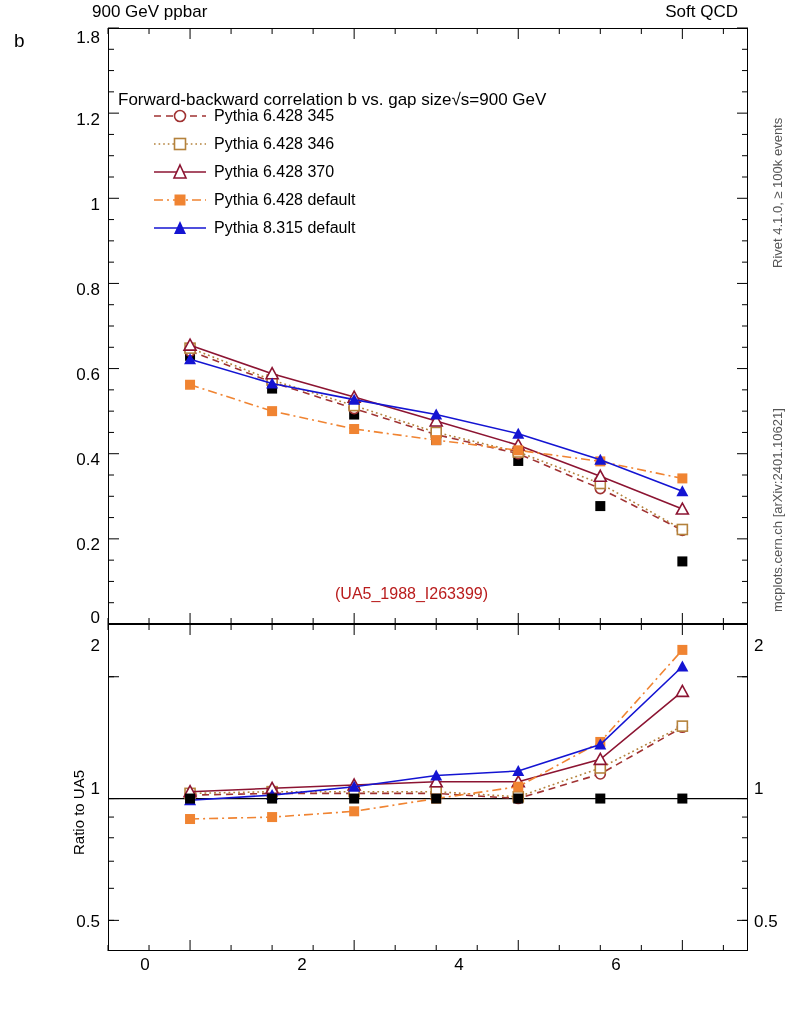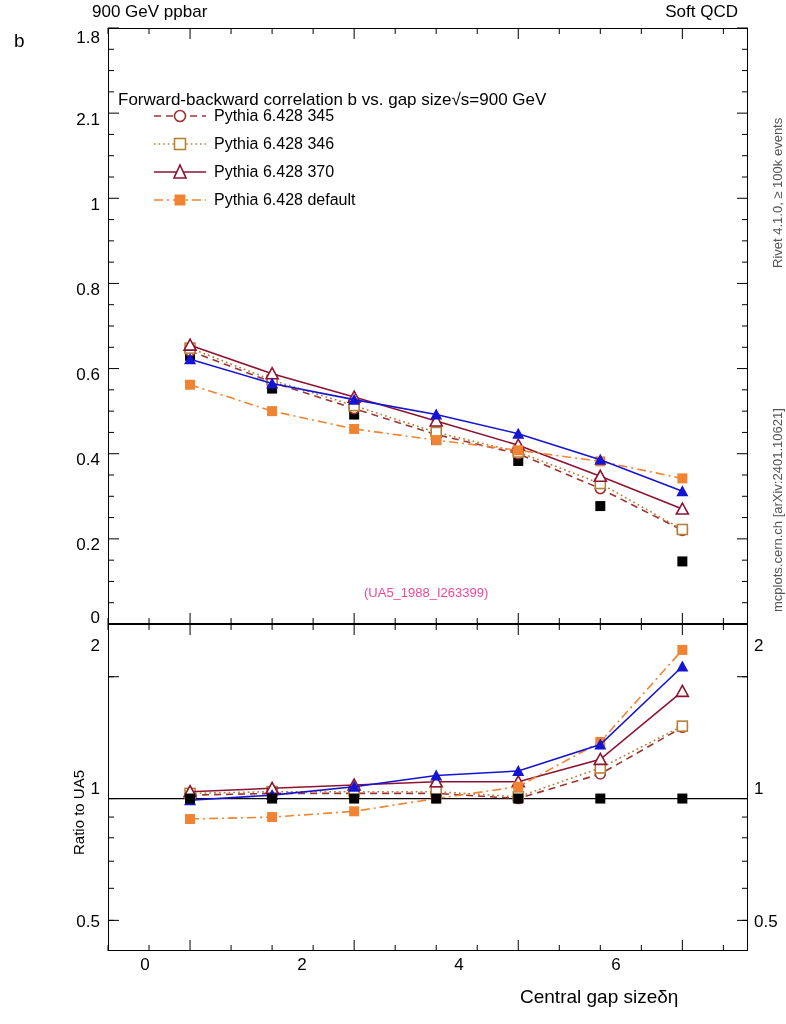--- a/index.html
+++ b/index.html
@@ -36,21 +36,21 @@
   
   .tick { position:absolute; font-size:17px; text-align:right; }
   .tick-r { position:absolute; font-size:17px; text-align:left; }
   .xtick { position:absolute; font-size:17px; text-align:center; width:30px; }
 
   
   .xtitle { position:absolute; left:520px; top:986px; font-size:19px; }
 
   
   .plot-title { position:absolute; left:118px; top:62px; font-size:17px; white-space:nowrap;margin-top:28px; }
-  .watermark { position:absolute; left:364px; top:585px; font-size:13px; color:#ec4899; }
+  .watermark { position:absolute; left:335px; top:585px; font-size:16px; color:#b91c1c; }
 
   
   .legend { position:absolute; left:152px; top:102px; width:260px; font-size:16px; }
   .legend-row { height:28px; display:flex; align-items:center; }
   .legend-key { width:56px; height:24px; position:relative; flex:0 0 56px; }
   .legend-label { padding-left:6px; white-space:nowrap; }
 
   svg { display:block; }
   .nosel { user-select:none; }
 </style>
@@ -65,21 +65,21 @@
   <div class="rot rot-events nosel">Rivet 4.1.0, ≥ 100k events</div>
   <div class="rot rot-arxiv nosel">mcplots.cern.ch [arXiv:2401.10621]</div>
 
   <div class="ylabel-b nosel">b</div>
 
   <div class="panel-main"></div>
 
   <div class="panel-ratio"></div>
 
   <div class="tick nosel" style="left:44px; top:28px;  width:56px;">1.8</div>
-  <div class="tick nosel" style="left:44px; top:110px; width:56px;">2.1</div>
+  <div class="tick nosel" style="left:44px; top:110px; width:56px;">1.2</div>
   <div class="tick nosel" style="left:44px; top:195px; width:56px;">1</div>
   <div class="tick nosel" style="left:44px; top:280px; width:56px;">0.8</div>
   <div class="tick nosel" style="left:44px; top:365px; width:56px;">0.6</div>
   <div class="tick nosel" style="left:44px; top:450px; width:56px;">0.4</div>
   <div class="tick nosel" style="left:44px; top:535px; width:56px;">0.2</div>
   <div class="tick nosel" style="left:44px; top:608px; width:56px;">0</div>
 
   <div class="tick nosel" style="left:64px; top:636px; width:36px;">2</div>
   <div class="tick nosel" style="left:64px; top:779px; width:36px;">1</div>
   <div class="tick nosel" style="left:56px; top:912px; width:44px;">0.5</div>
@@ -88,21 +88,20 @@
   <div class="tick-r nosel" style="left:754px; top:779px;">1</div>
   <div class="tick-r nosel" style="left:754px; top:912px;">0.5</div>
 
   <div class="ylabel-ratio nosel">Ratio to UA5</div>
 
   <div class="xtick nosel" style="left:130px; top:955px;">0</div>
   <div class="xtick nosel" style="left:287px; top:955px;">2</div>
   <div class="xtick nosel" style="left:444px; top:955px;">4</div>
   <div class="xtick nosel" style="left:601px; top:955px;">6</div>
 
-  <div class="xtitle nosel">Central gap sizeδη</div>
 
   <div class="plot-title nosel">Forward-backward correlation b  vs. gap size√s=900 GeV</div>
   <div class="watermark nosel">(UA5_1988_I263399)</div>
 
   <div class="legend">
     <div class="legend-row">
       <div class="legend-key">
         <svg width="56" height="24" viewBox="0 0 56 24">
           <line x1="2" y1="12" x2="54" y2="12" stroke="#a03232" stroke-width="1.6" stroke-dasharray="7,5"></line>
           <circle cx="28" cy="12" r="5.5" fill="#ffffff" stroke="#a03232" stroke-width="1.6"></circle>
@@ -129,20 +128,29 @@
       <div class="legend-label">Pythia 6.428 370</div>
     </div>
     <div class="legend-row">
       <div class="legend-key">
         <svg width="56" height="24" viewBox="0 0 56 24">
           <line x1="2" y1="12" x2="54" y2="12" stroke="#f08432" stroke-width="1.6" stroke-dasharray="9,4,2,4"></line>
           <rect x="22.5" y="6.5" width="11" height="11" fill="#f08432"></rect>
         </svg>
       </div>
       <div class="legend-label">Pythia 6.428 default</div>
+    </div>
+    <div class="legend-row">
+      <div class="legend-key">
+        <svg width="56" height="24" viewBox="0 0 56 24">
+          <line x1="2" y1="12" x2="54" y2="12" stroke="#1414d2" stroke-width="1.6"></line>
+          <polygon points="28,5 34,18 22,18" fill="#1414d2"></polygon>
+        </svg>
+      </div>
+      <div class="legend-label">Pythia 8.315 default</div>
     </div>
   </div>
 
   <svg id="plot-svg" width="786" height="1024" style="position:absolute;left:0;top:0;pointer-events:none;">
       <line x1="108" y1="624" x2="119" y2="624" stroke="#000" stroke-width="1"></line>
       <line x1="748" y1="624" x2="737" y2="624" stroke="#000" stroke-width="1"></line>
       <line x1="108" y1="538.8571428571429" x2="119" y2="538.8571428571429" stroke="#000" stroke-width="1"></line>
       <line x1="748" y1="538.8571428571429" x2="737" y2="538.8571428571429" stroke="#000" stroke-width="1"></line>
       <line x1="108" y1="453.71428571428567" x2="119" y2="453.71428571428567" stroke="#000" stroke-width="1"></line>
       <line x1="748" y1="453.71428571428567" x2="737" y2="453.71428571428567" stroke="#000" stroke-width="1"></line>

